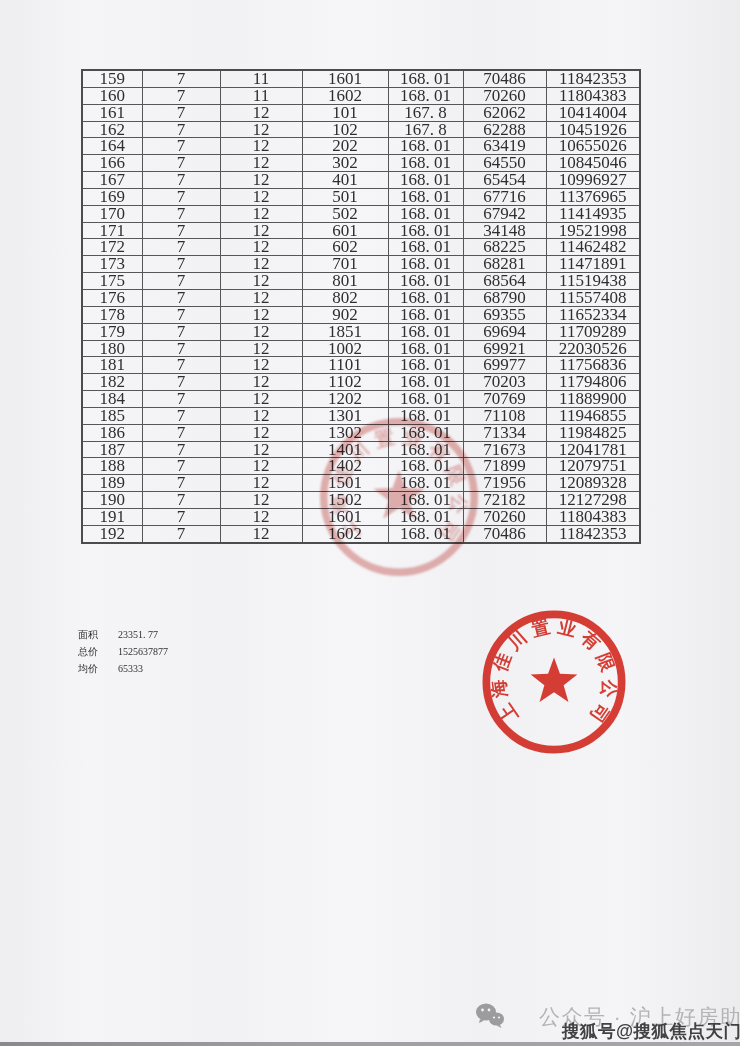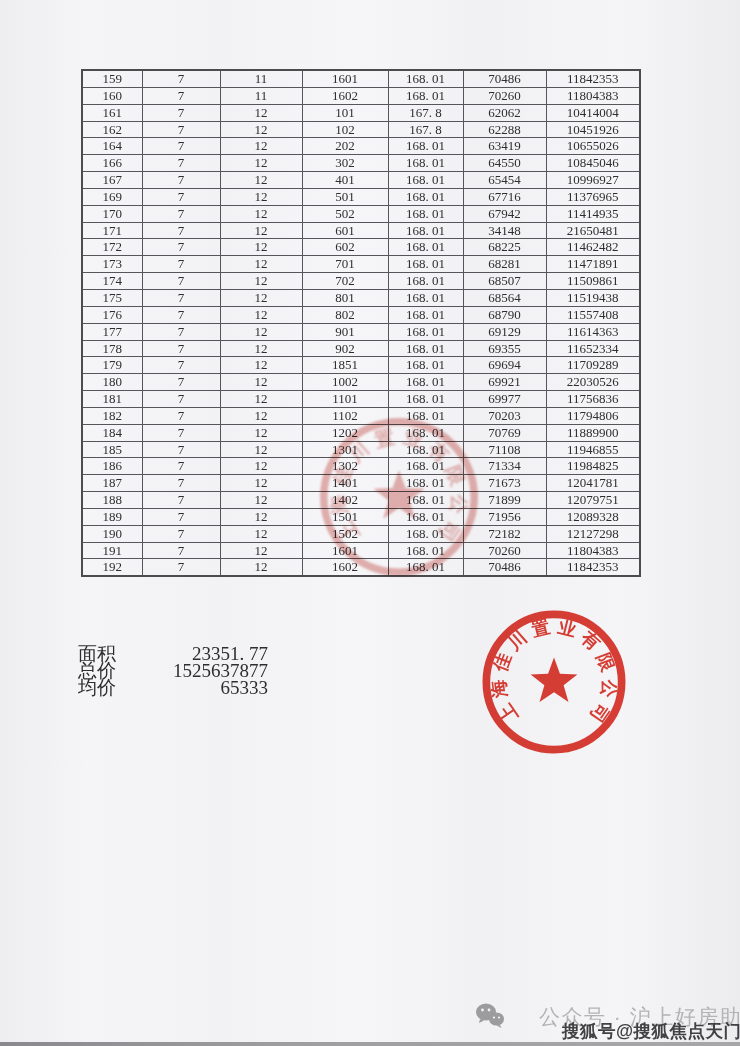--- a/index.html
+++ b/index.html
@@ -19,34 +19,34 @@
   .scan-edge-bottom{
     position:absolute;left:0;bottom:0;width:740px;height:4px;
     background:linear-gradient(90deg,#77767a 0%,#8f8e90 40%,#9a999b 100%);
     opacity:.85;
   }
   
   table.price-table{
     position:absolute;left:81px;top:69px;
     border-collapse:collapse;table-layout:fixed;
     width:558px;
-    font-size:13px;color:#2e2e30;
+    font-size:17px;color:#2e2e30;
     border:2px solid #4c4c4e;
   }
   table.price-table td{
     border:1px solid #55555a;
     height:15.85px;line-height:15.85px;
     padding:0;text-align:center;
     overflow:hidden;white-space:nowrap;
   }
   
-  .summary{position:absolute;left:78px;top:645px;font-size:19px;color:#2e2e30;}
+  .summary{position:absolute;left:78px;top:626px;font-size:10px;color:#2e2e30;}
   .summary-row{height:17px;line-height:17px;display:flex;}
   .s-label{display:inline-block;width:40px;}
-  .s-value{display:inline-block;width:150px;text-align:right;}
+  .s-value{display:inline-block;width:150px;text-align:left;}
   
   .seal{position:absolute;pointer-events:none;mix-blend-mode:multiply;}
   .seal-mid{left:313px;top:411px;width:172px;height:172px;opacity:.42;filter:blur(1.1px);}
   .seal-bottom{left:472px;top:600px;width:164px;height:164px;opacity:.93;filter:blur(.3px);}
   
   .footer-wechat{
     position:absolute;left:514px;top:1003px;
     font-family:"Liberation Sans","DejaVu Sans",sans-serif;
     font-size:21px;letter-spacing:1.5px;color:#b4b3b4;white-space:nowrap;margin-left:25px;
   }
@@ -154,75 +154,57 @@
           <td>67942</td>
           <td>11414935</td>
         </tr>
         <tr>
           <td>171</td>
           <td>7</td>
           <td>12</td>
           <td>601</td>
           <td>168. 01</td>
           <td>34148</td>
-          <td>21650481</td>
+          <td>19521998</td>
         </tr>
         <tr>
           <td>172</td>
           <td>7</td>
           <td>12</td>
           <td>602</td>
           <td>168. 01</td>
           <td>68225</td>
           <td>11462482</td>
         </tr>
         <tr>
           <td>173</td>
           <td>7</td>
           <td>12</td>
           <td>701</td>
           <td>168. 01</td>
           <td>68281</td>
           <td>11471891</td>
         </tr>
         <tr>
-          <td>174</td>
-          <td>7</td>
-          <td>12</td>
-          <td>702</td>
-          <td>168. 01</td>
-          <td>68507</td>
-          <td>11509861</td>
-        </tr>
-        <tr>
           <td>175</td>
           <td>7</td>
           <td>12</td>
           <td>801</td>
           <td>168. 01</td>
           <td>68564</td>
           <td>11519438</td>
         </tr>
         <tr>
           <td>176</td>
           <td>7</td>
           <td>12</td>
           <td>802</td>
           <td>168. 01</td>
           <td>68790</td>
           <td>11557408</td>
-        </tr>
-        <tr>
-          <td>177</td>
-          <td>7</td>
-          <td>12</td>
-          <td>901</td>
-          <td>168. 01</td>
-          <td>69129</td>
-          <td>11614363</td>
         </tr>
         <tr>
           <td>178</td>
           <td>7</td>
           <td>12</td>
           <td>902</td>
           <td>168. 01</td>
           <td>69355</td>
           <td>11652334</td>
         </tr>

